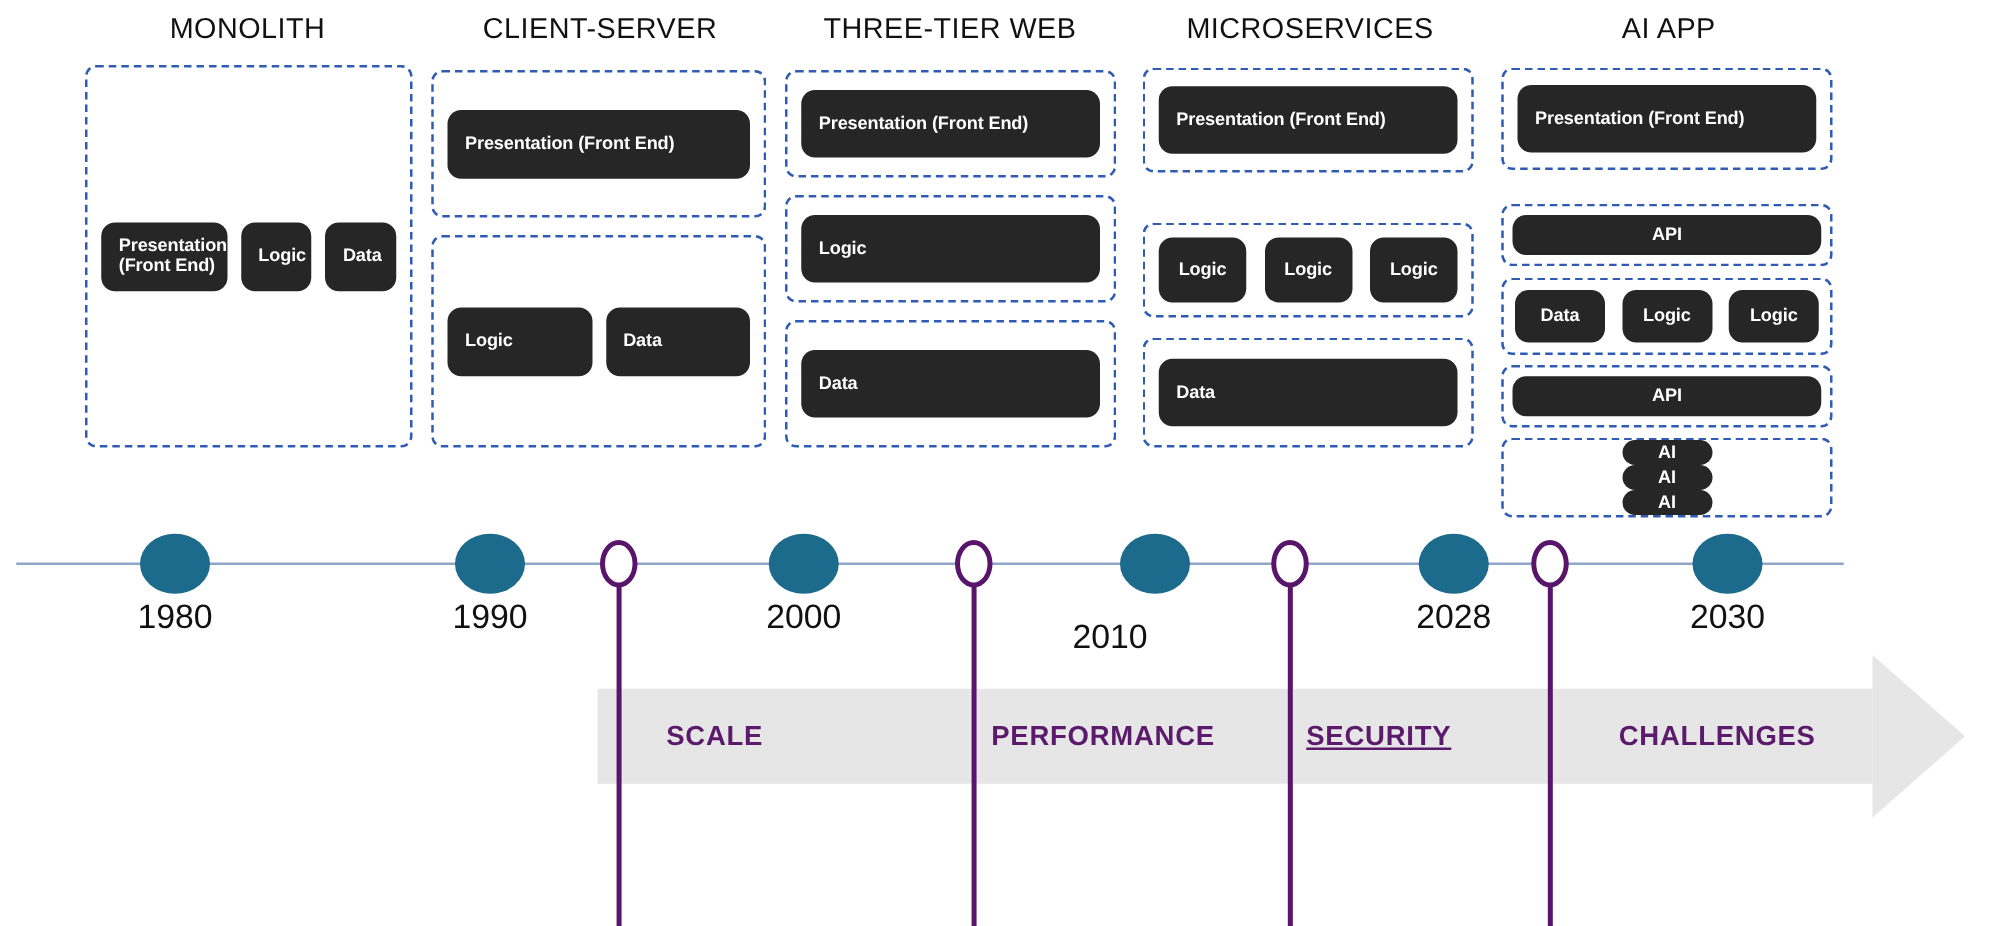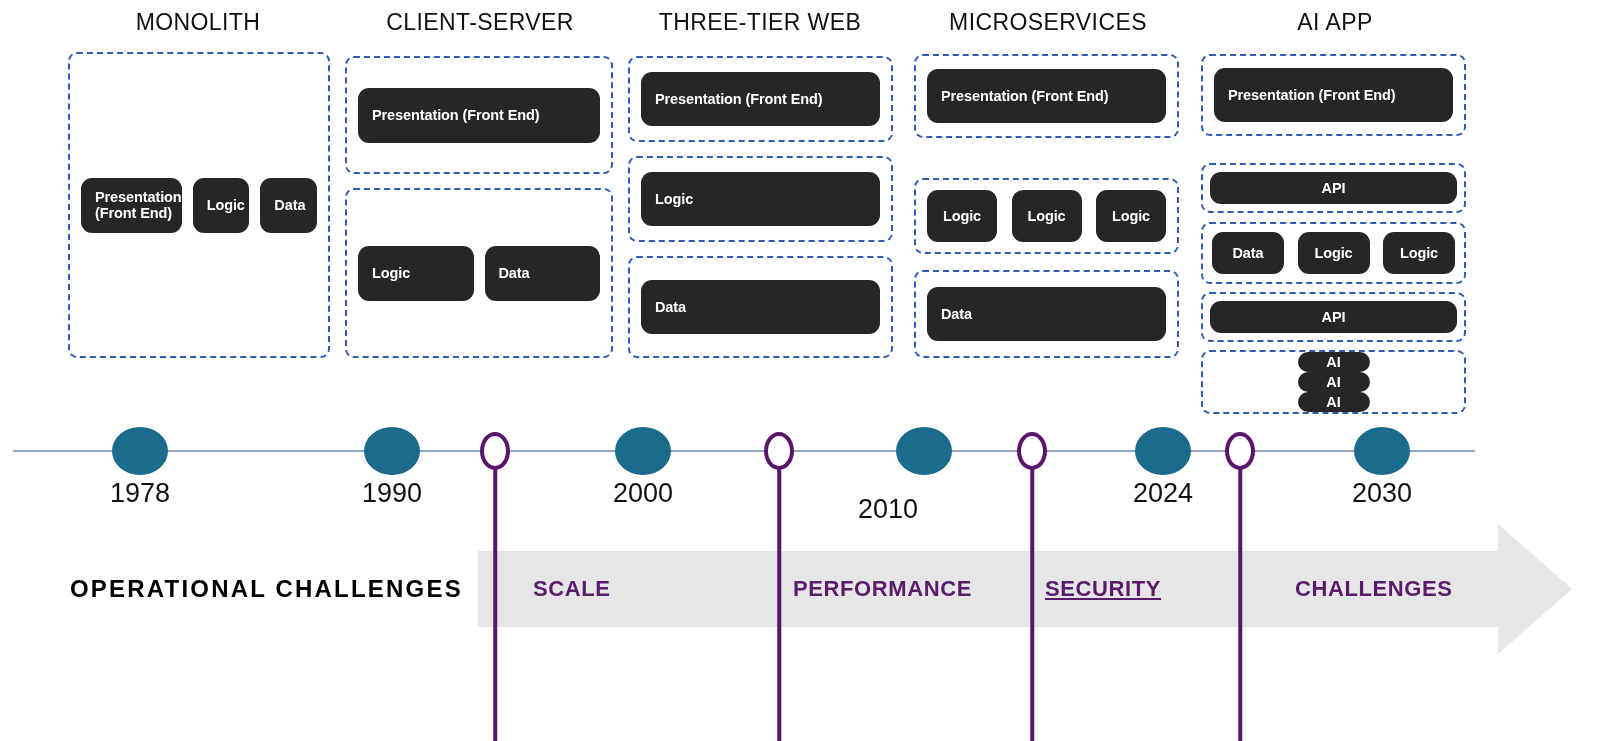--- a/index.html
+++ b/index.html
@@ -248,42 +248,41 @@
 
   <div class="tl-line" style="left:13px; top:450px; width:1462px;"></div>
 
   <div class="node-filled" style="left:140px; top:451px;"></div>
   <div class="node-filled" style="left:392px; top:451px;"></div>
   <div class="node-filled" style="left:643px; top:451px;"></div>
   <div class="node-filled" style="left:924px; top:451px;"></div>
   <div class="node-filled" style="left:1163px; top:451px;"></div>
   <div class="node-filled" style="left:1382px; top:451px;"></div>
 
-  <div class="year" style="left:140px; top:478px;">1978</div>
+  <div class="year" style="left:140px; top:478px;">1980</div>
   <div class="year" style="left:392px; top:478px;">1990</div>
   <div class="year" style="left:643px; top:478px;">2000</div>
   <div class="year" style="left:888px; top:478px;margin-top:16px;">2010</div>
-  <div class="year" style="left:1163px; top:478px;">2024</div>
+  <div class="year" style="left:1163px; top:478px;">2028</div>
   <div class="year" style="left:1382px; top:478px;">2030</div>
 
   <div class="drop-line" style="left:495px; top:451px; height:290px;"></div>
   <div class="node-hollow" style="left:495px; top:451px;"></div>
 
   <div class="drop-line" style="left:779px; top:451px; height:290px;"></div>
   <div class="node-hollow" style="left:779px; top:451px;"></div>
 
   <div class="drop-line" style="left:1032px; top:451px; height:290px;"></div>
   <div class="node-hollow" style="left:1032px; top:451px;"></div>
 
   <div class="drop-line" style="left:1240px; top:451px; height:290px;"></div>
   <div class="node-hollow" style="left:1240px; top:451px;"></div>
 
   <div class="band" style="left:478px; top:551px; width:1020px; height:76px;"></div>
   <div class="arrow-head" style="left:1498px; top:524px; border-top:65px solid transparent; border-bottom:65px solid transparent; border-left:74px solid #E6E6E6;"></div>
 
-  <div class="band-head" style="left:70px; top:589px;">OPERATIONAL CHALLENGES</div>
 
   <div class="band-label" style="left:533px; top:589px;">SCALE</div>
   <div class="band-label" style="left:793px; top:589px;">PERFORMANCE</div>
   <div class="band-label" style="left:1045px; top:589px;text-decoration:underline;">SECURITY</div>
   <div class="band-label" style="left:1295px; top:589px;">CHALLENGES</div>
 
 </div>
 
 </body></html>

